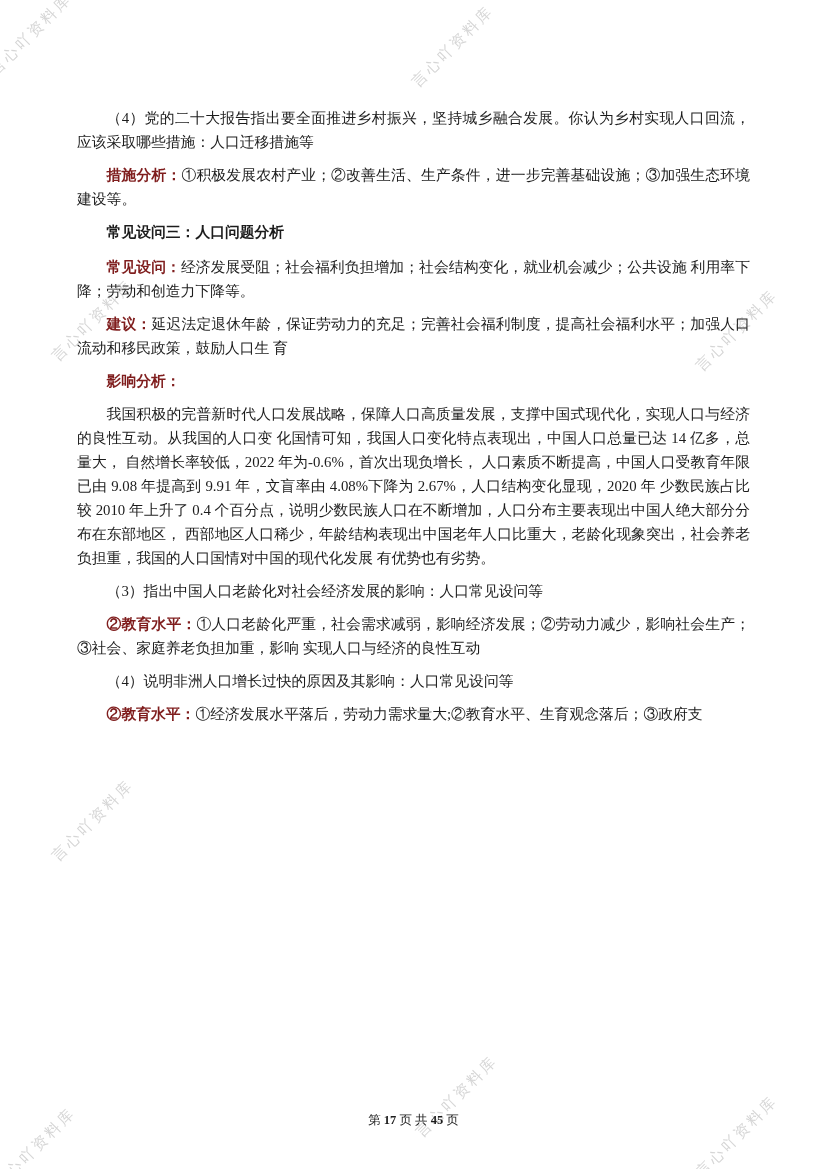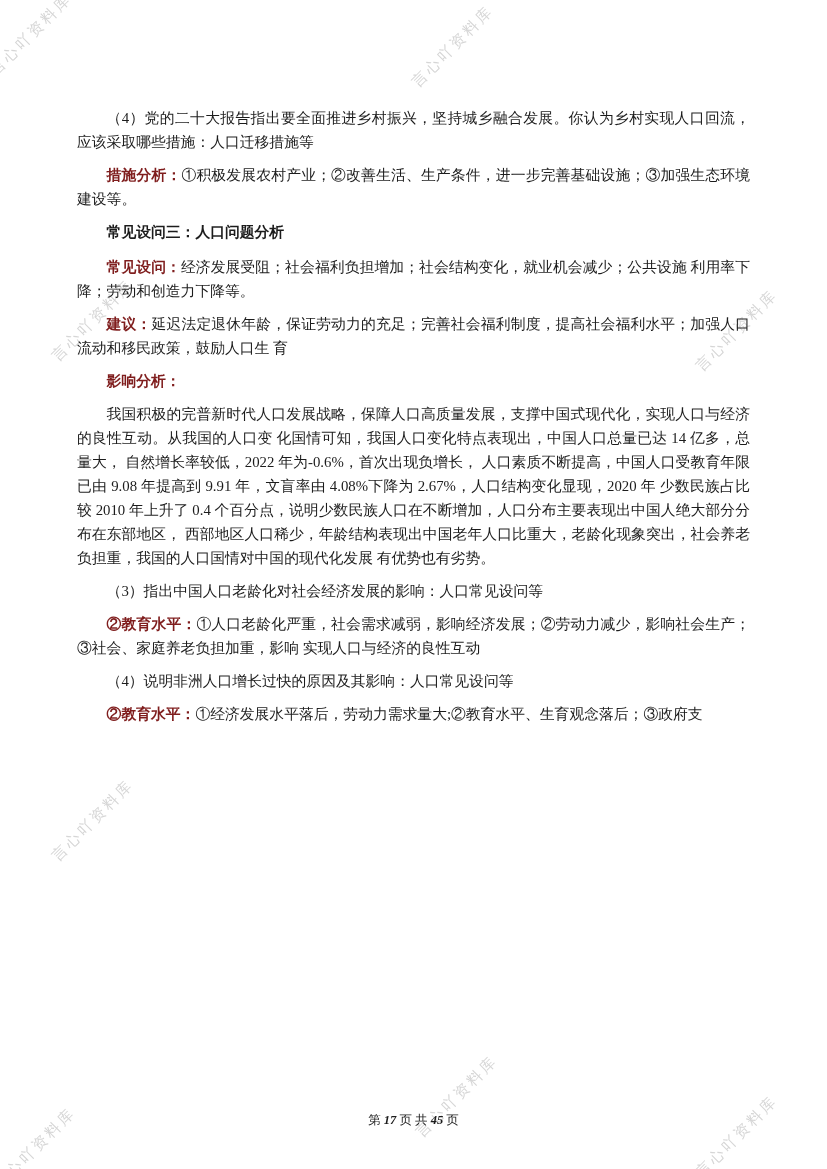--- a/index.html
+++ b/index.html
@@ -32,21 +32,21 @@
     pointer-events: none;
     user-select: none;
   }
   .footer {
     position: absolute;
     left: 0; right: 0; bottom: 40px;
     text-align: center;
     font-size: 12.5px;
     color: #1c1c1c;
   }
-  .footer b { font-weight: bold; font-style: italic; }
+  .footer b { font-weight: bold; }
 </style>
 </head>
 <body>
 
 <div class="watermark" style="left:-14px; top:66px;">言心吖资料库</div>
 <div class="watermark" style="left:408px; top:78px;">言心吖资料库</div>
 <div class="watermark" style="left:48px; top:352px;">言心吖资料库</div>
 <div class="watermark" style="left:692px; top:362px;">言心吖资料库</div>
 <div class="watermark" style="left:48px; top:852px;">言心吖资料库</div>
 <div class="watermark" style="left:412px; top:1128px;">言心吖资料库</div>

